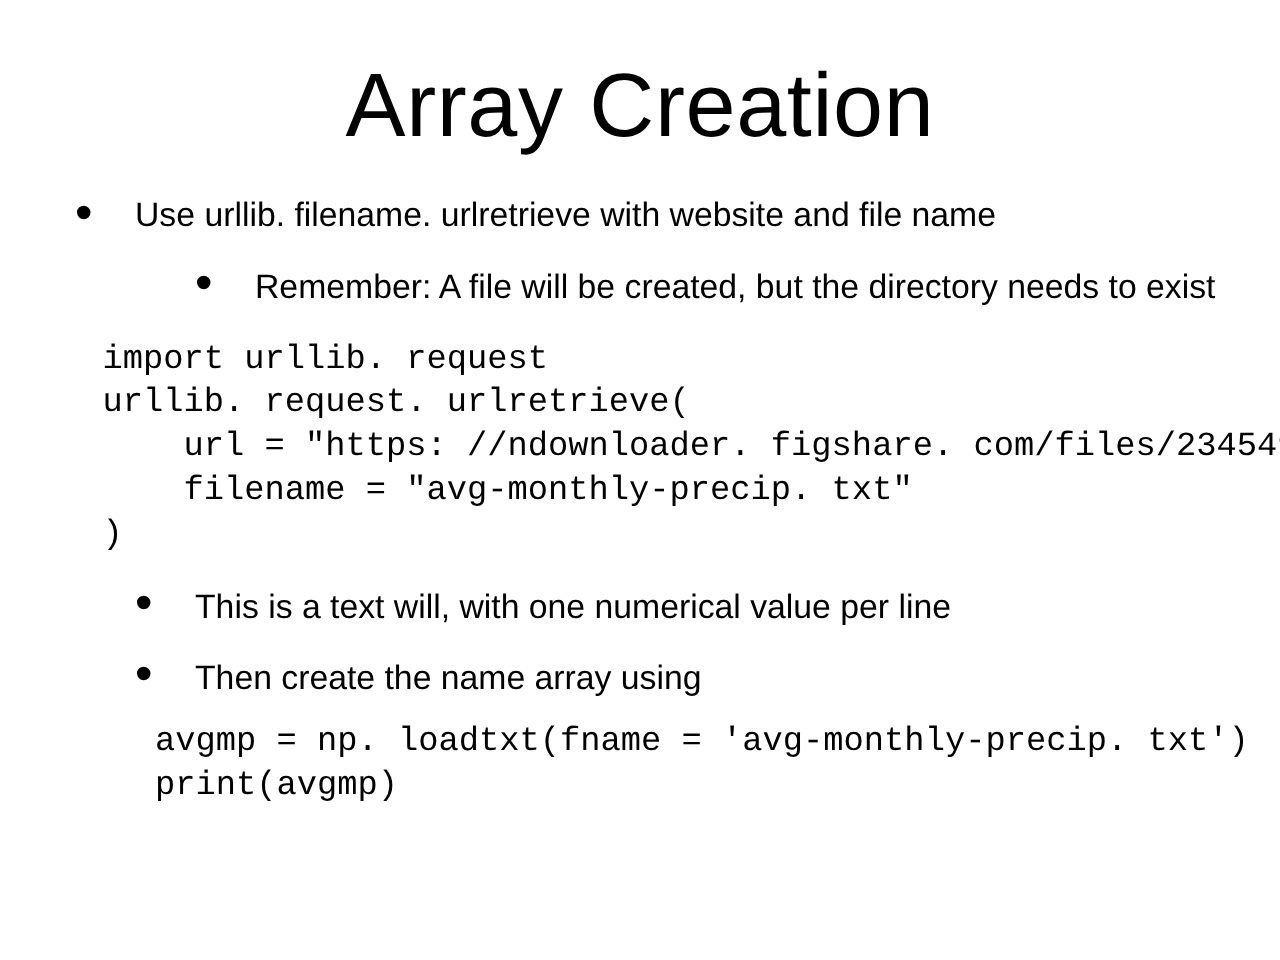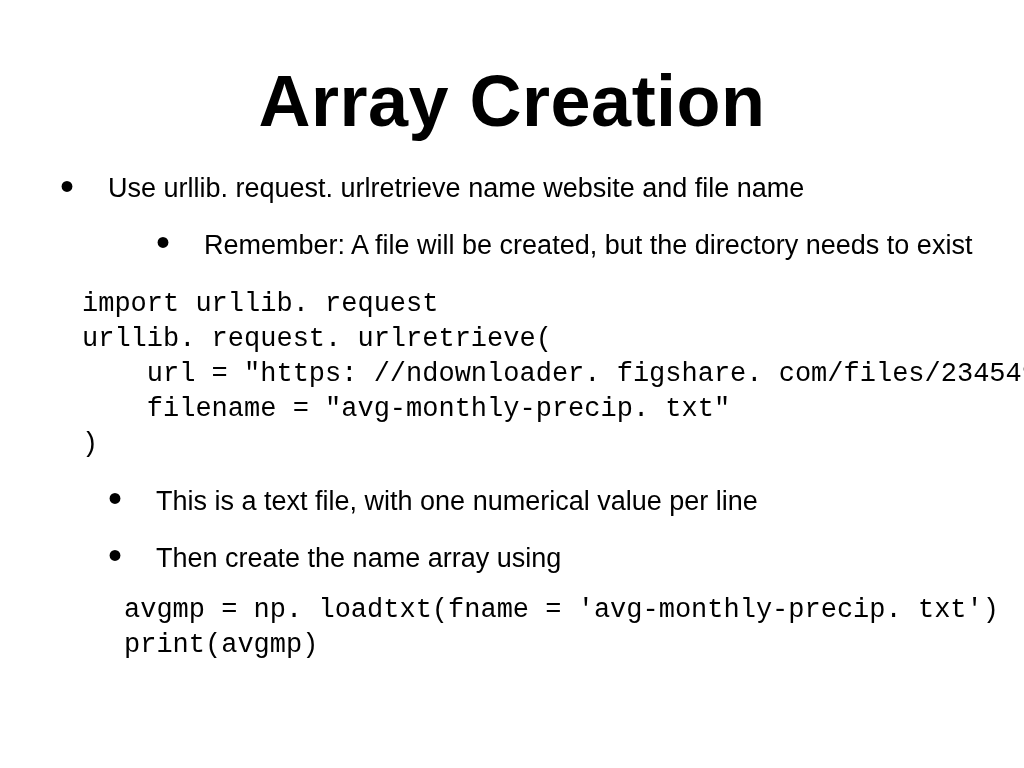--- a/index.html
+++ b/index.html
@@ -13,23 +13,23 @@
       overflow: hidden;
     }
     .slide {
       width: 1024px;
       height: 768px;
       position: relative;
       box-sizing: border-box;
     }
     .title {
       font-size: 72px;
-      font-weight: 700;
+      font-weight: 400;
       text-align: center;
-      padding-top: 60px;
+      padding-top: 44px;
       padding-bottom: 30px;
       letter-spacing: 0.5px;
     }
     .body {
       padding: 0 40px 0 60px;
       font-size: 27px;
     }
     .level1 {
       position: relative;
       padding-left: 48px;
@@ -83,37 +83,37 @@
 </head>
 <body>
 
 <div class="slide">
   <div class="title">Array Creation</div>
 
   <div class="body">
 
     <div class="level1">
       <span class="bullet">•</span>
-      <span>Use urllib. request. urlretrieve name website and file name</span>
+      <span>Use urllib. filename. urlretrieve with website and file name</span>
 
       <div class="level2">
         <span class="bullet">•</span>
         <span>Remember: A file will be created, but the directory needs to exist</span>
       </div>
     </div>
 
     <div class="codeblock">import urllib. request
 urllib. request. urlretrieve(
     url = "https: //ndownloader. figshare. com/files/234549
     filename = "avg-monthly-precip. txt"
 )</div>
 
     <div class="level2">
       <span class="bullet">•</span>
-      <span>This is a text file, with one numerical value per line</span>
+      <span>This is a text will, with one numerical value per line</span>
     </div>
 
     <div class="level2">
       <span class="bullet">•</span>
       <span>Then create the name array using</span>
     </div>
 
     <div class="codeblock2">avgmp = np. loadtxt(fname = 'avg-monthly-precip. txt')
 print(avgmp)</div>
 

